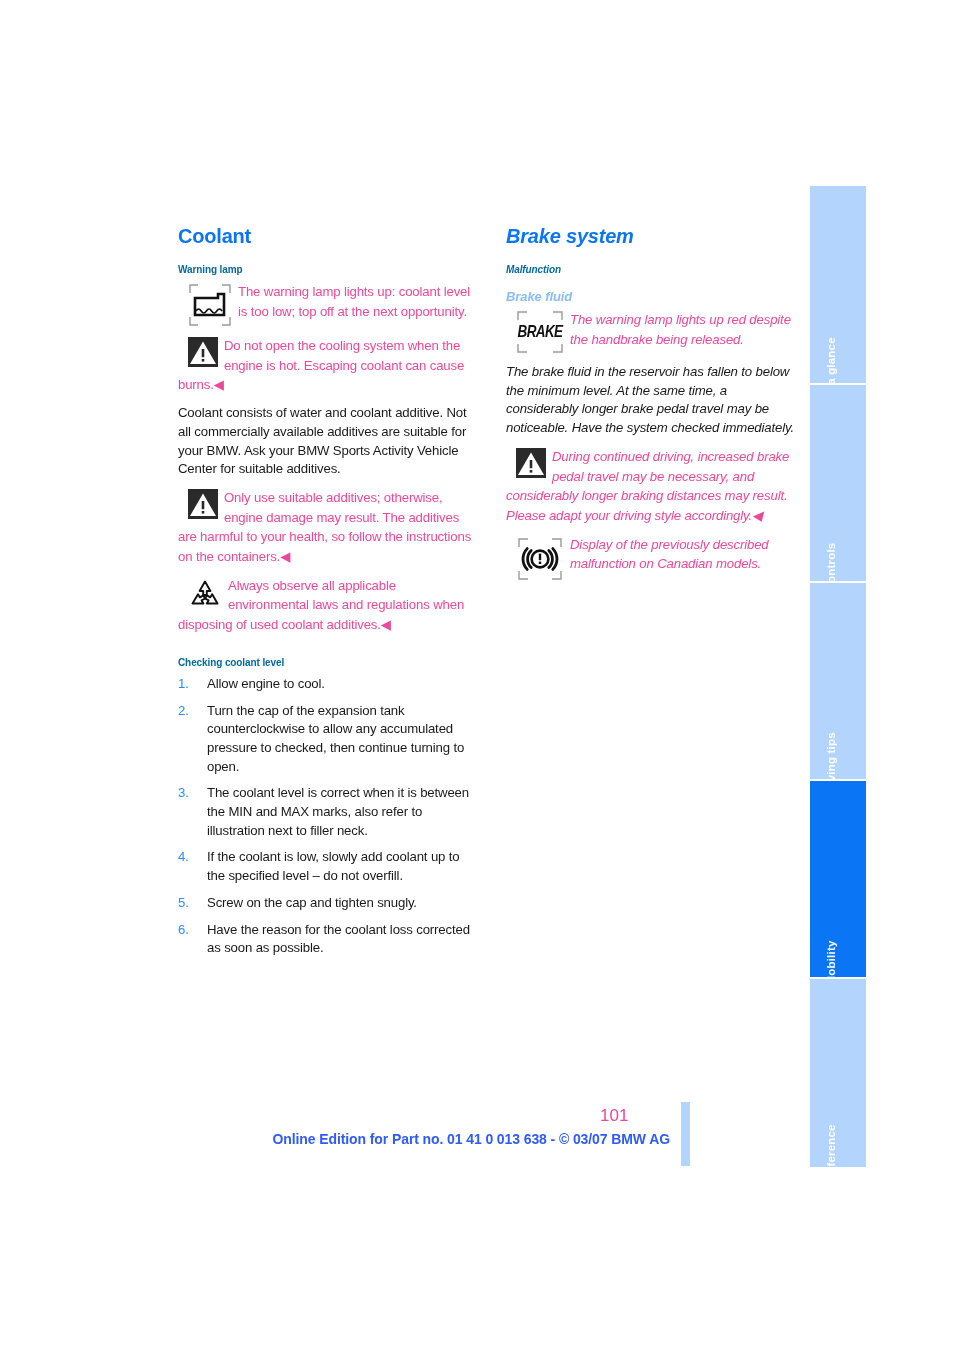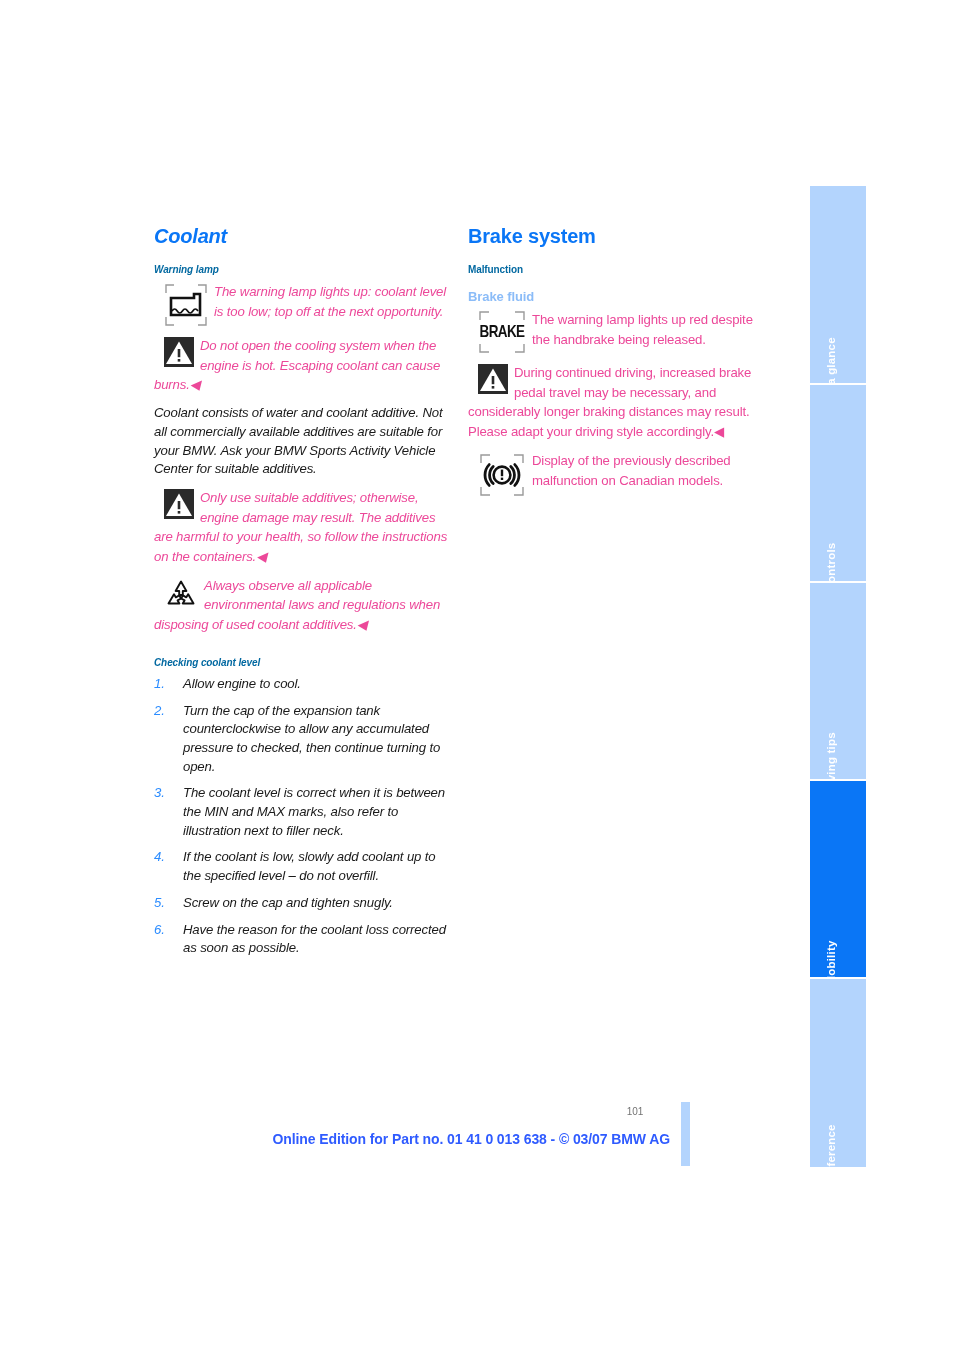--- a/index.html
+++ b/index.html
@@ -54,22 +54,22 @@
   .tab-2 { top: 397px; height: 196px; }
   .tab-3 { top: 595px; height: 196px; }
   .tab-4 { top: 793px; height: 188px; }
 
   
   .col {
     position: absolute;
     top: 225px;
     width: 296px;
   }
-  .col-left  { left: 154px; font-style: italic; }
-  .col-right { left: 468px; }
+  .col-left  { left: 178px; }
+  .col-right { left: 506px; font-style: italic; }
 
   h1.sec-title {
     margin: 0 0 16px 0;
     font-size: 20px;
     font-weight: bold;
     color: #0a76f6;
     letter-spacing: -0.2px;
   }
   h2.sub-title {
     margin: 0 0 7px 0;
@@ -139,24 +139,24 @@
   .ico { display: block; }
   .ico svg { display: block; }
 
   
   .footer { position: absolute; left: 0; top: 0; width: 100%; }
   .page-number {
     position: absolute;
     left: 600px;
     top: 1106px;
     width: 70px;
-    text-align: center;
-    font-size: 10px;
+    text-align: left;
+    font-size: 17px;
     font-weight: normal;
-    color: #737373;
+    color: #ec4899;
   }
   .footer-rule {
     position: absolute;
     left: 681px;
     top: 1102px;
     width: 9px;
     height: 64px;
     background: #b3d4fd;
   }
   .online-edition {
@@ -307,20 +307,21 @@
             <path d="M37,2 L46,2 L46,10"></path>
             <path d="M46,34 L46,42 L37,42"></path>
             <path d="M11,42 L2,42 L2,34"></path>
           </g>
           <text x="24" y="27.5" text-anchor="middle" font-family="'Liberation Sans', sans-serif" font-size="13.5" font-weight="bold" letter-spacing="-0.6" transform="scale(1,1.22) translate(0,-5)" fill="#111111">BRAKE</text>
         </svg>
       </span>
       <span class="txt">The warning lamp lights up red despite the handbrake being released.</span>
     </div>
 
+    <p class="body">The brake fluid in the reservoir has fallen to below the minimum level. At the same time, a considerably longer brake pedal travel may be noticeable. Have the system checked immediately.</p>
 
     <div class="icon-para">
       <span class="ico">
         <svg width="30" height="30" viewBox="0 0 30 30">
           <rect x="0" y="0" width="30" height="30" fill="#2a2a2a"></rect>
           <path d="M15,4.5 L28,27 L2,27 Z" fill="#ffffff"></path>
           <rect x="13.7" y="12" width="2.6" height="8.2" fill="#2a2a2a"></rect>
           <rect x="13.7" y="22" width="2.6" height="2.6" fill="#2a2a2a"></rect>
         </svg>
       </span>

